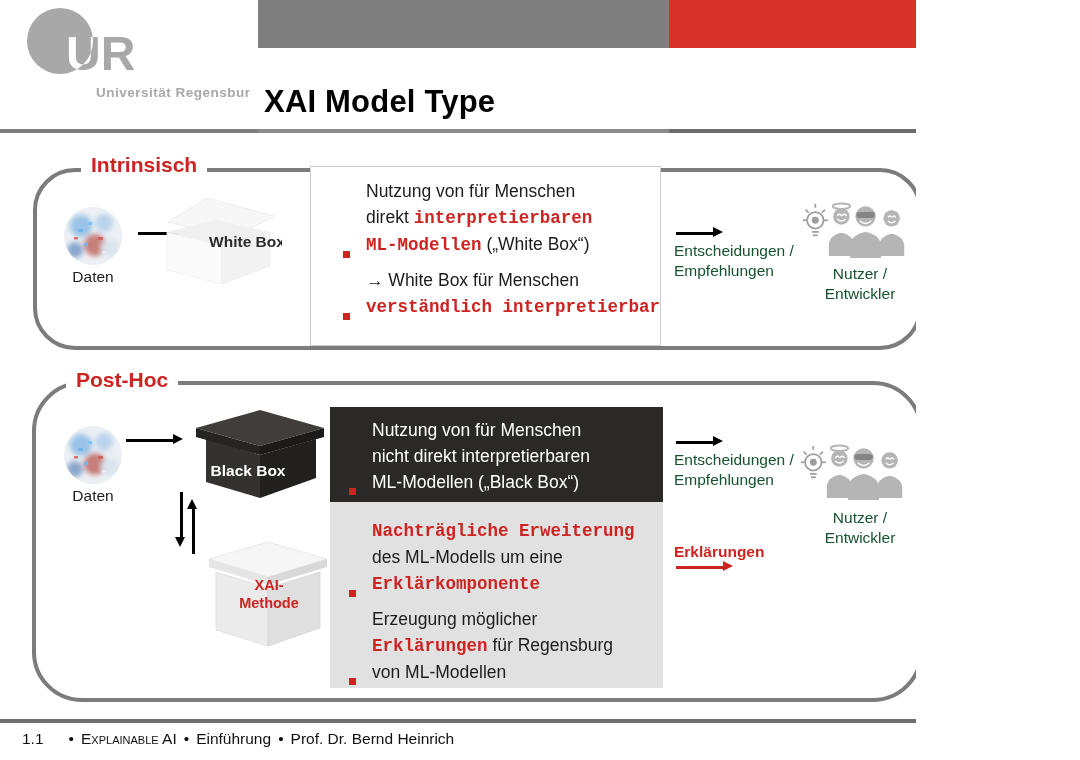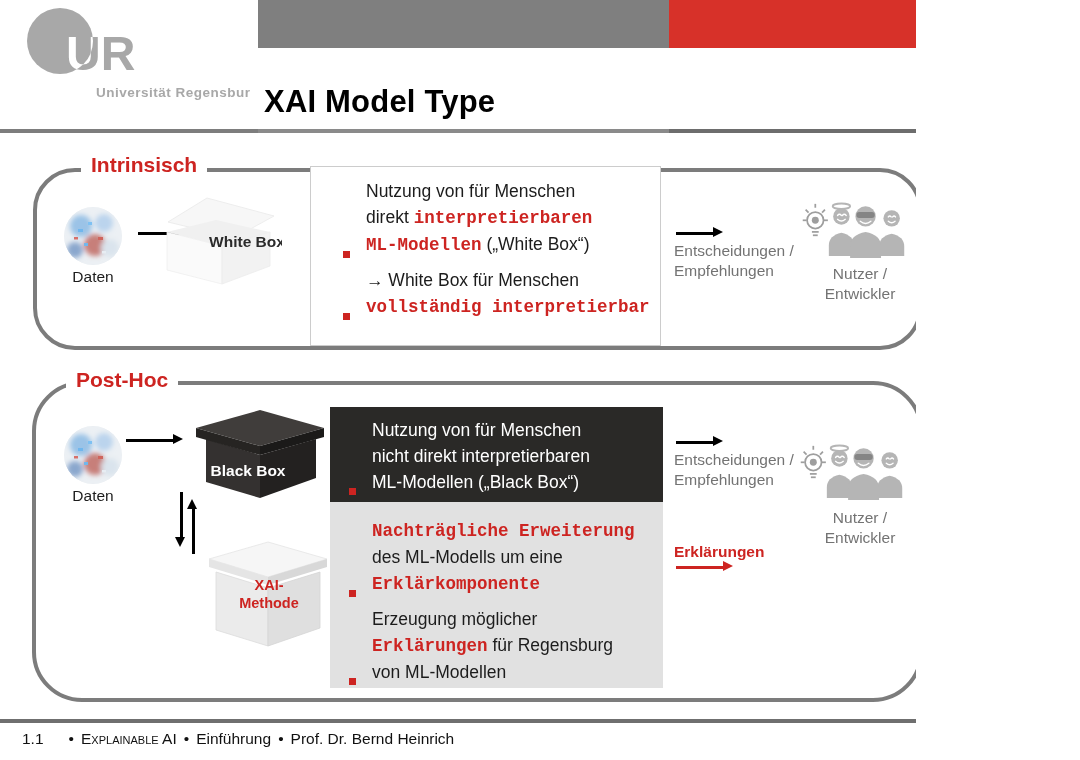--- a/index.html
+++ b/index.html
@@ -16,21 +16,21 @@
   .rule-title{top:129px;background:linear-gradient(to right,#7d7d7d 0,#7d7d7d 258px,#8a8a8a 258px,#8a8a8a 669px,#6d6d6d 669px,#6d6d6d 100%);}
   .rule-footer{top:719px;background:#6f6f6f;}
 
   
   .group{position:absolute;border:4px solid var(--border-gray);background:transparent;}
   .group-label{position:absolute;font-size:21px;font-weight:bold;color:var(--accent);
                background:#fff;padding:0 10px;z-index:3;}
 
   
   .caption{position:absolute;font-size:15.5px;color:#1c1c1c;text-align:center;}
-  .small-label{position:absolute;font-size:15.5px;line-height:19.5px;color:#737373;}
+  .small-label{position:absolute;font-size:15.5px;line-height:19.5px;color:#14532d;}
   .center{text-align:center;}
 
   
   .panel{position:absolute;box-sizing:border-box;z-index:2;}
   .panel-white{background:#fff;border:1px solid #cccccc;padding:11px 4px 0 32px;}
   .panel-dark{background:var(--panel-dark);padding:10px 4px 0 19px;}
   .panel-dark .bline{color:#fff;}
   .panel-gray{background:var(--panel-gray);padding:15px 4px 0 19px;}
   .bullet{display:flex;align-items:flex-end;margin-bottom:9px;}
   .marker{width:7px;height:7px;flex:none;background:var(--accent);margin-top:9px;}
@@ -130,21 +130,21 @@
         <div class="btext">
           <div class="bline"><span>Nutzung von für Menschen</span></div>
           <div class="bline"><span>direkt </span><span class="em">interpretierbaren</span></div>
           <div class="bline"><span class="em">ML-Modellen</span><span> („White Box“)</span></div>
         </div>
       </div>
       <div class="bullet">
         <span class="marker"></span>
         <div class="btext">
           <div class="bline"><span>→ White Box für Menschen</span></div>
-          <div class="bline"><span class="em">vollständig interpretierbar</span></div>
+          <div class="bline"><span class="em">verständlich interpretierbar</span></div>
         </div>
       </div>
     </div>
 
   <div class="ar" style="left:676px;top:232px;width:38px;"></div>
   <div class="small-label" style="left:674px;top:241px;">
     <div>Entscheidungen /</div>
     <div>Empfehlungen</div>
   </div>
 

